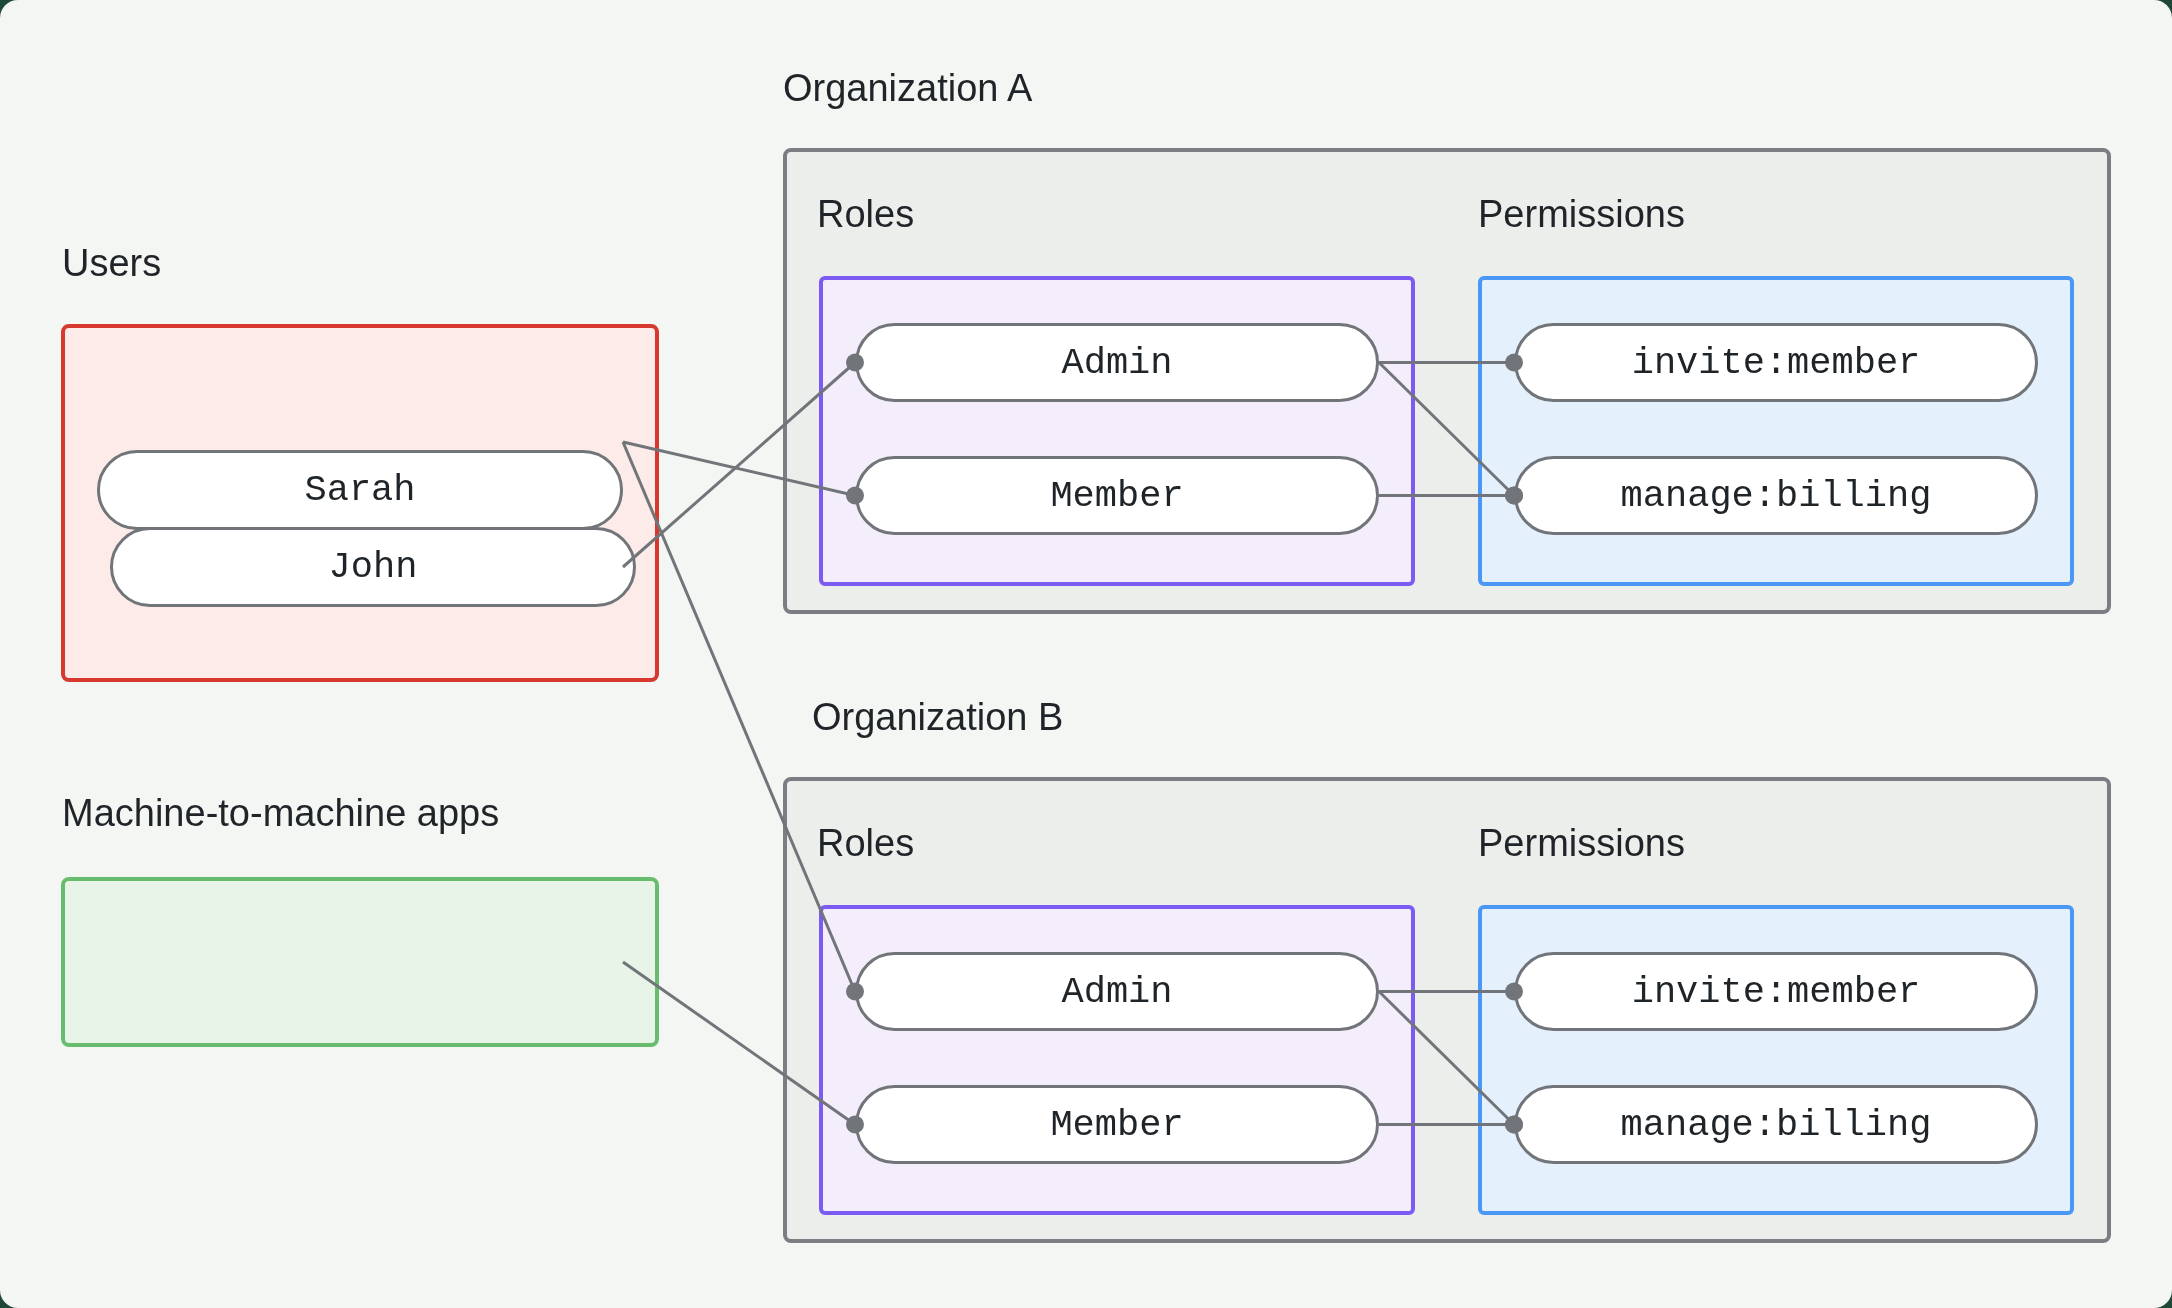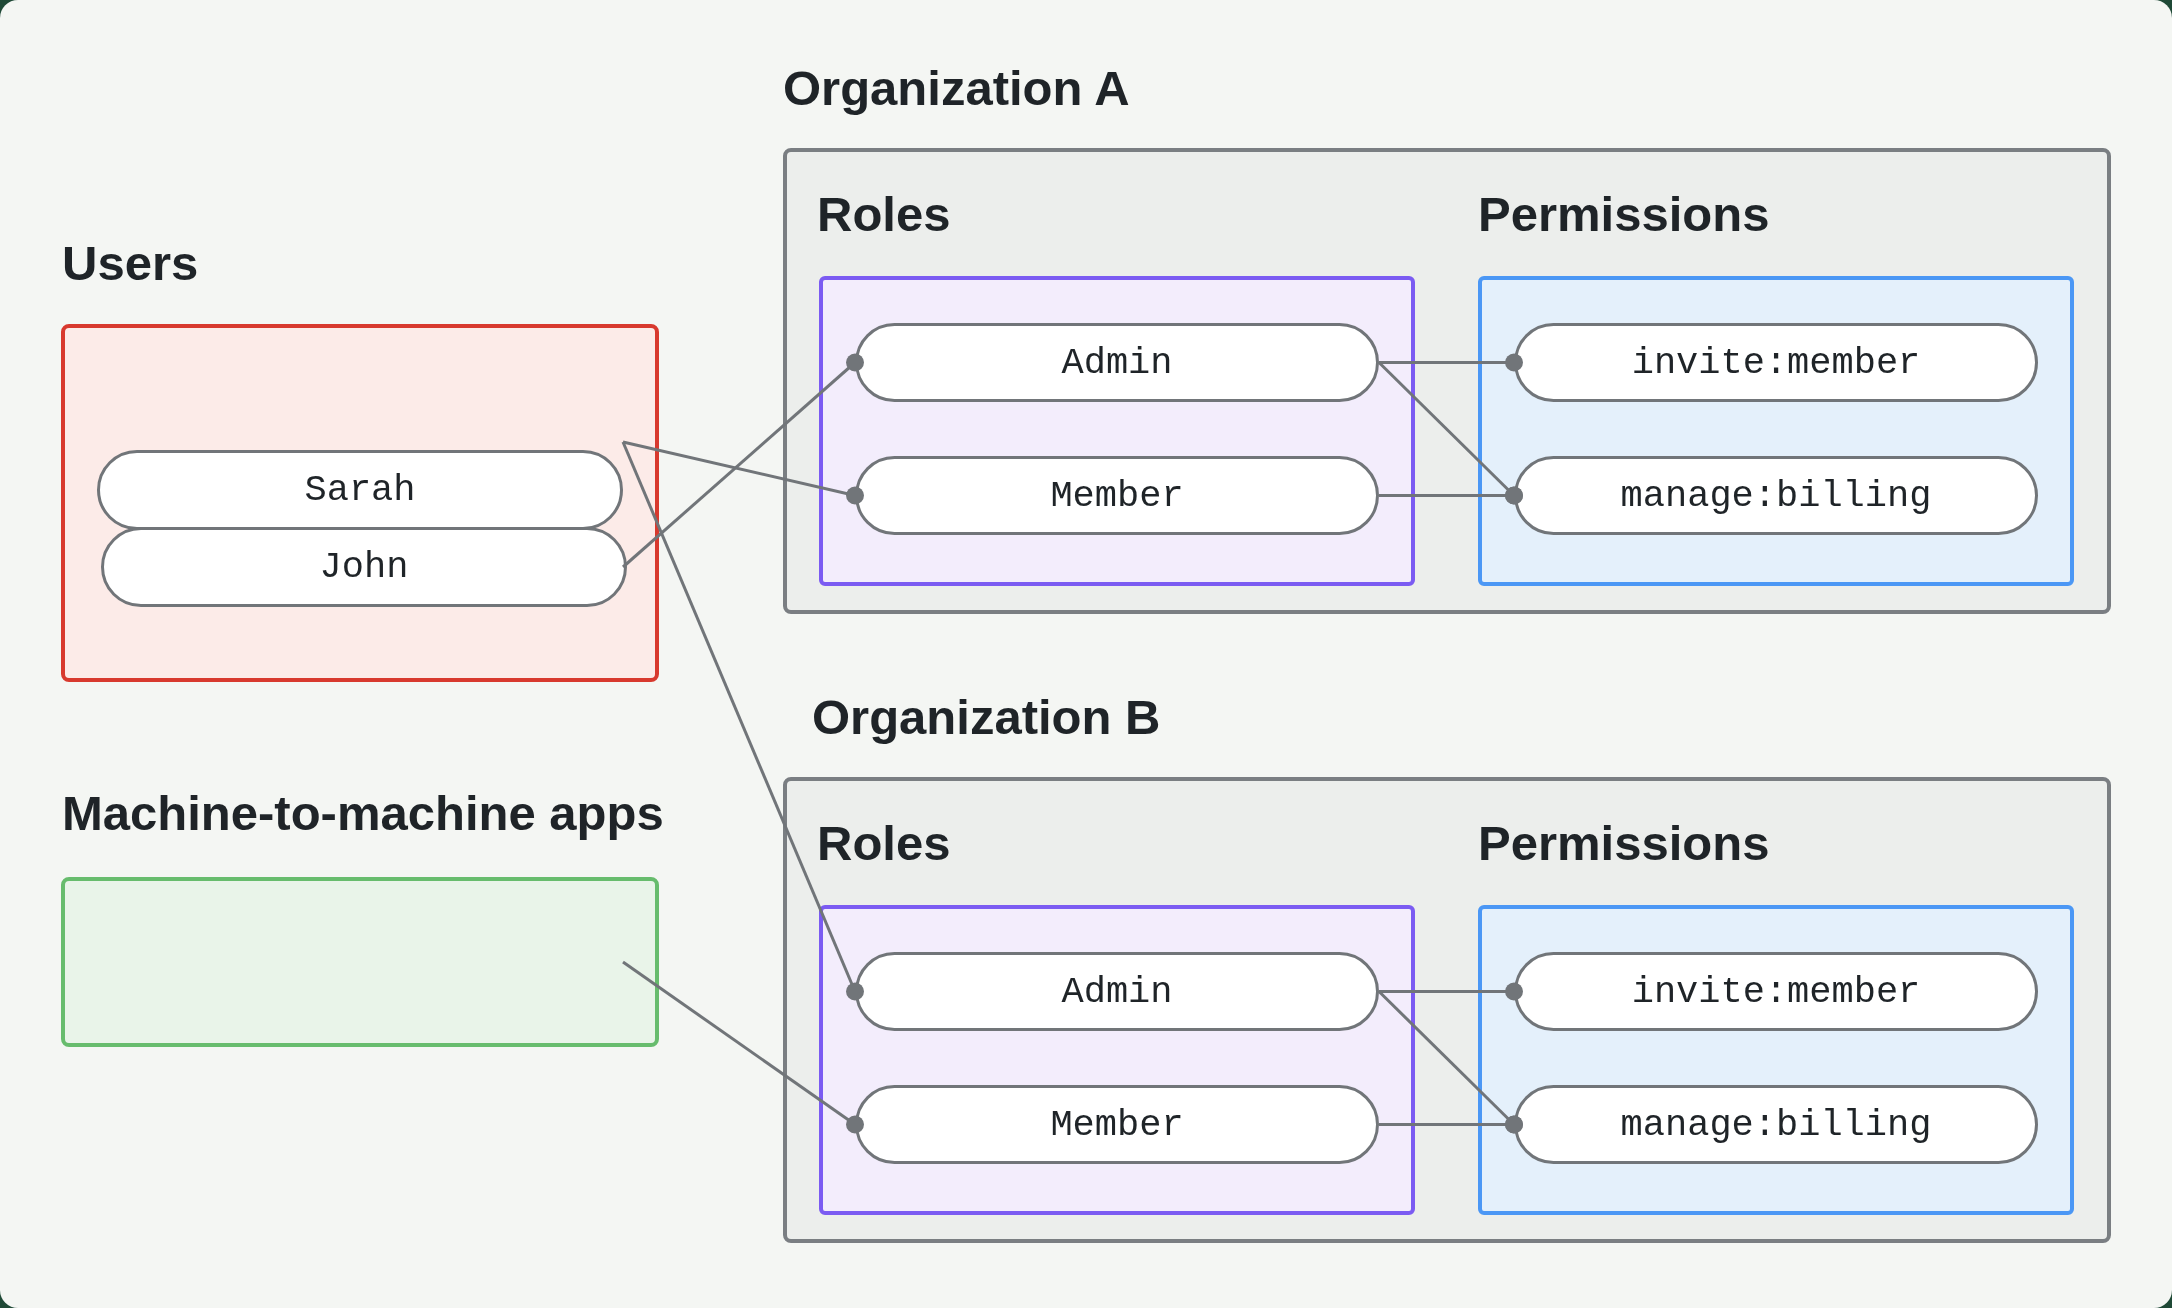--- a/index.html
+++ b/index.html
@@ -29,23 +29,23 @@
   }
   #canvas{
     position:relative;
     width:2172px;height:1308px;
     background:var(--canvas-bg);
     border-radius:18px;
     overflow:hidden;
   }
   .section-label{
     position:absolute;
-    font-size:49px;
+    font-size:38px;
     line-height:40px;
-    font-weight:700;
+    font-weight:400;
     color:var(--text-color);
     white-space:nowrap;
   }
   .group-box{position:absolute;}
   .pill{
     position:absolute;
     background:var(--pill-fill);
     border:3px solid var(--pill-border);
     border-radius:999px;
     display:flex;
@@ -61,21 +61,21 @@
   }
   
   #users-label{left:62px;top:243px;}
   #users-box{
     left:61px;top:324px;width:598px;height:358px;
     background:var(--red-fill);
     border:4px solid var(--red-border);
     border-radius:8px;
   }
   #pill-sarah{left:97px;top:402px;width:526px;height:80px;margin-top:48px;}
-  #pill-john{left:101px;top:527px;width:526px;height:80px;}
+  #pill-john{left:110px;top:527px;width:526px;height:80px;}
   #m2m-label{left:62px;top:793px;}
   #m2m-box{
     left:61px;top:877px;width:598px;height:170px;
     background:var(--green-fill);
     border:4px solid var(--green-border);
     border-radius:8px;
   }
   #pill-m2m{left:97px;top:921px;width:526px;height:82px;}
   
   .org-box{

